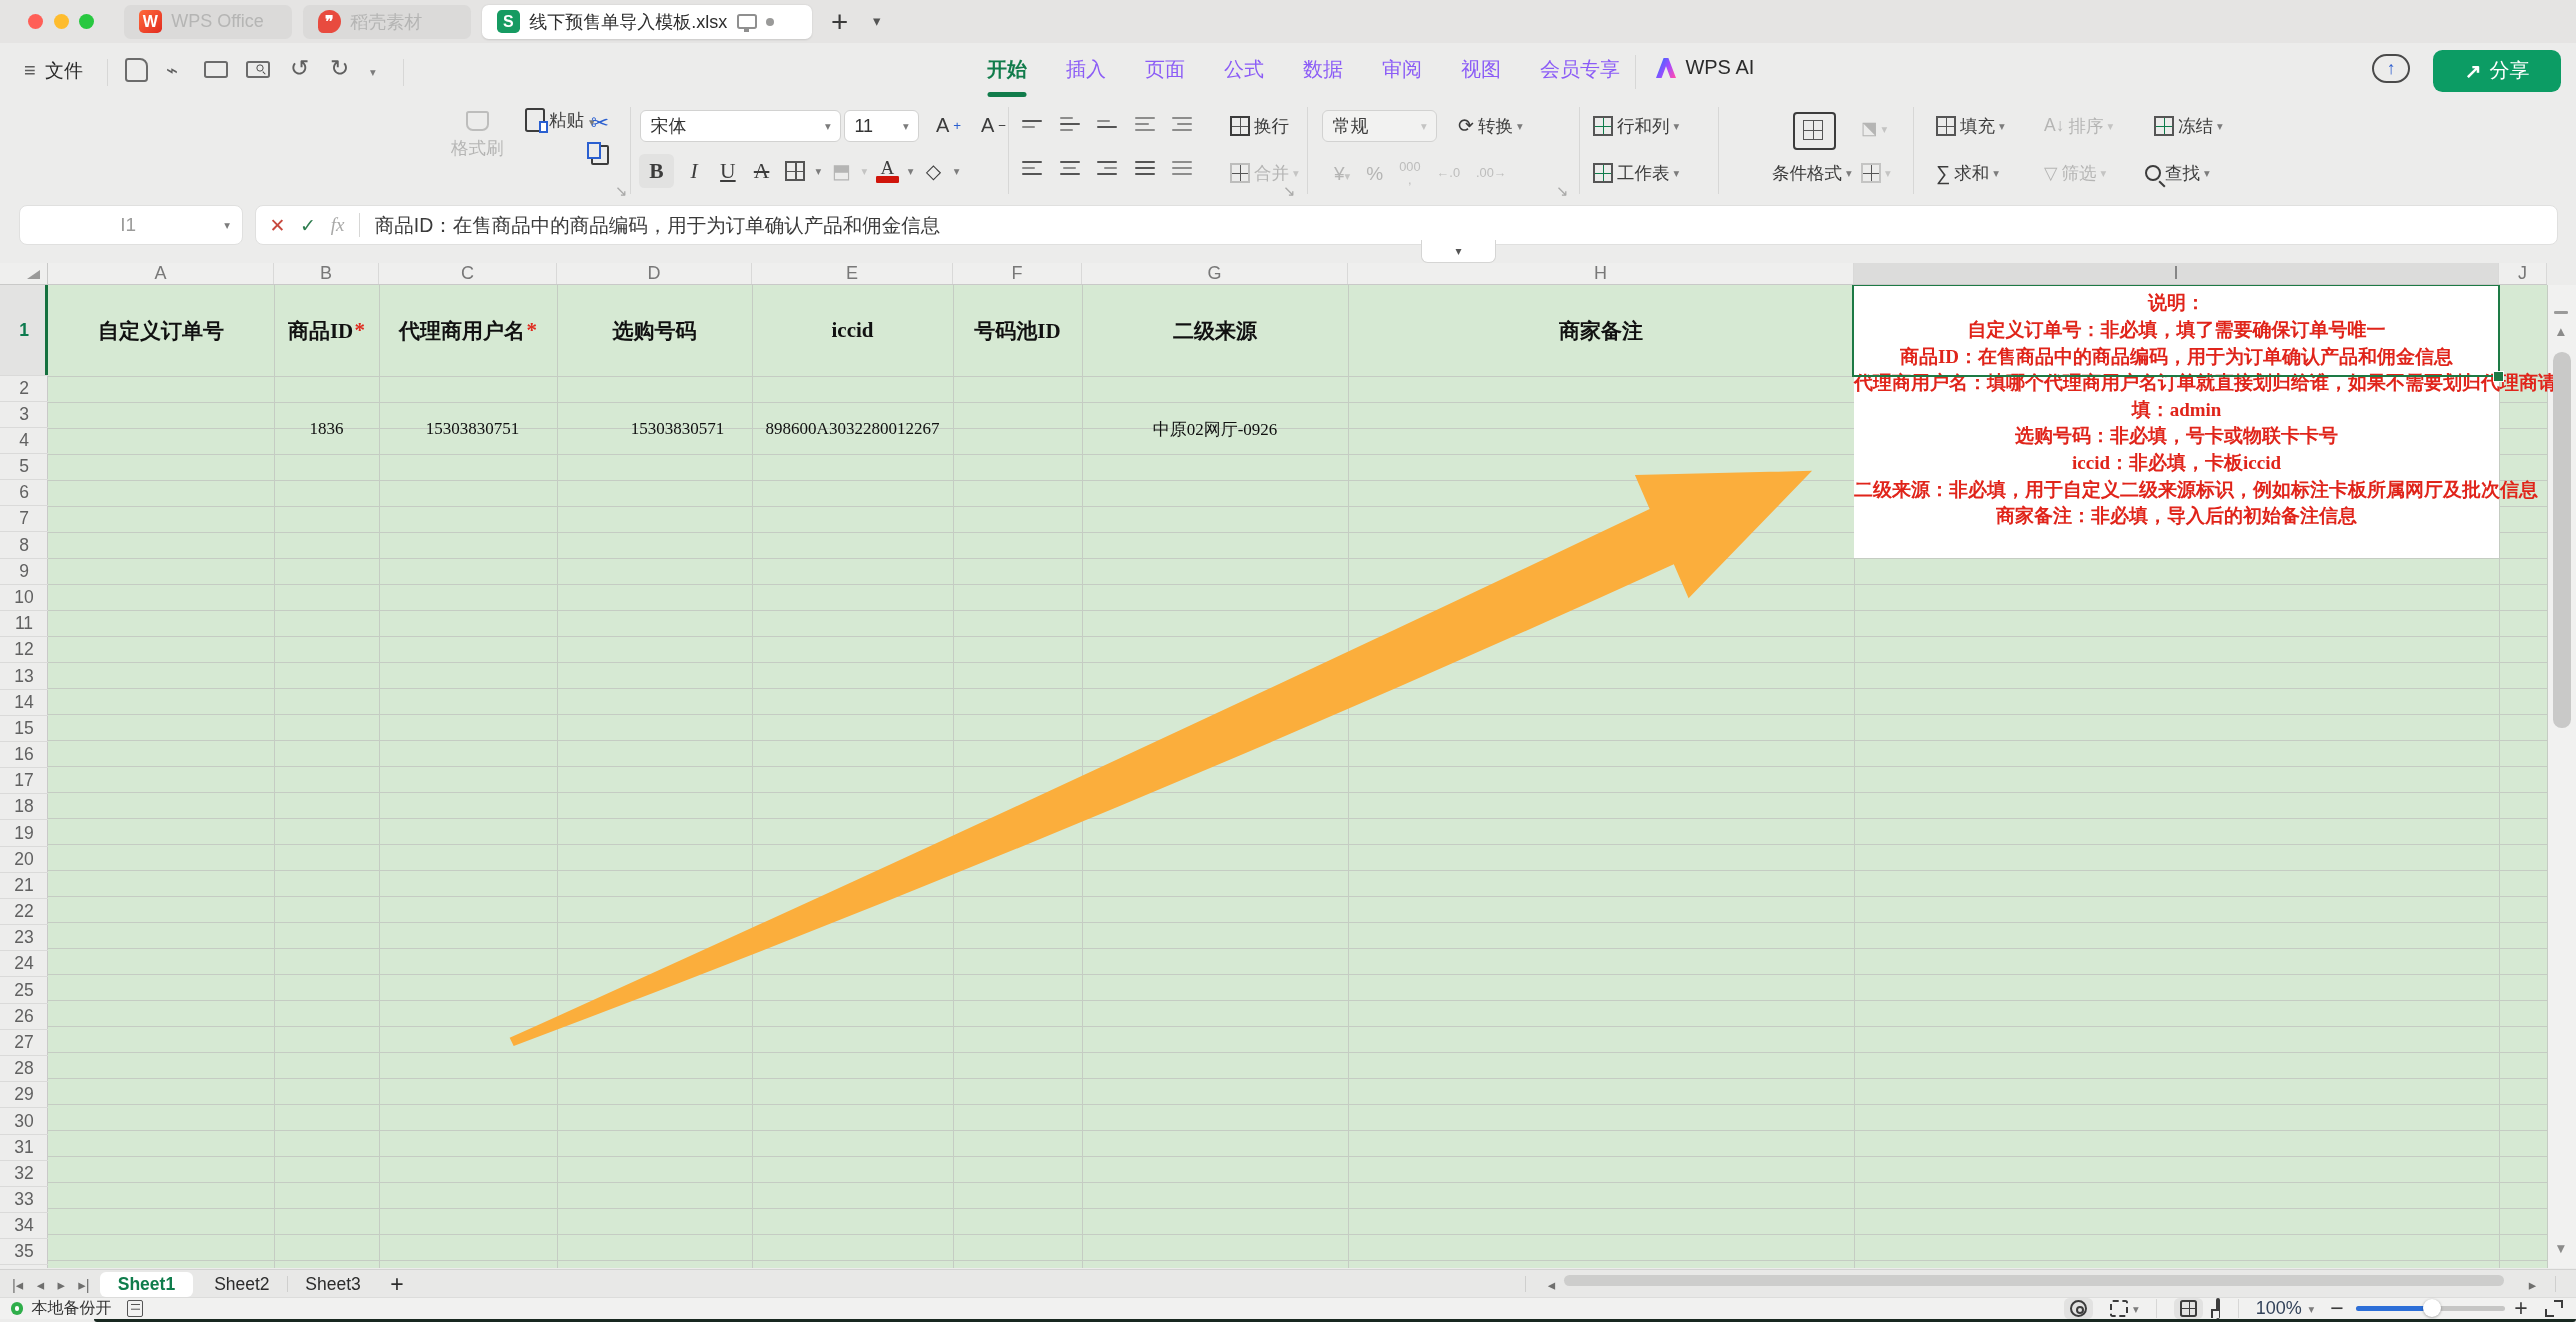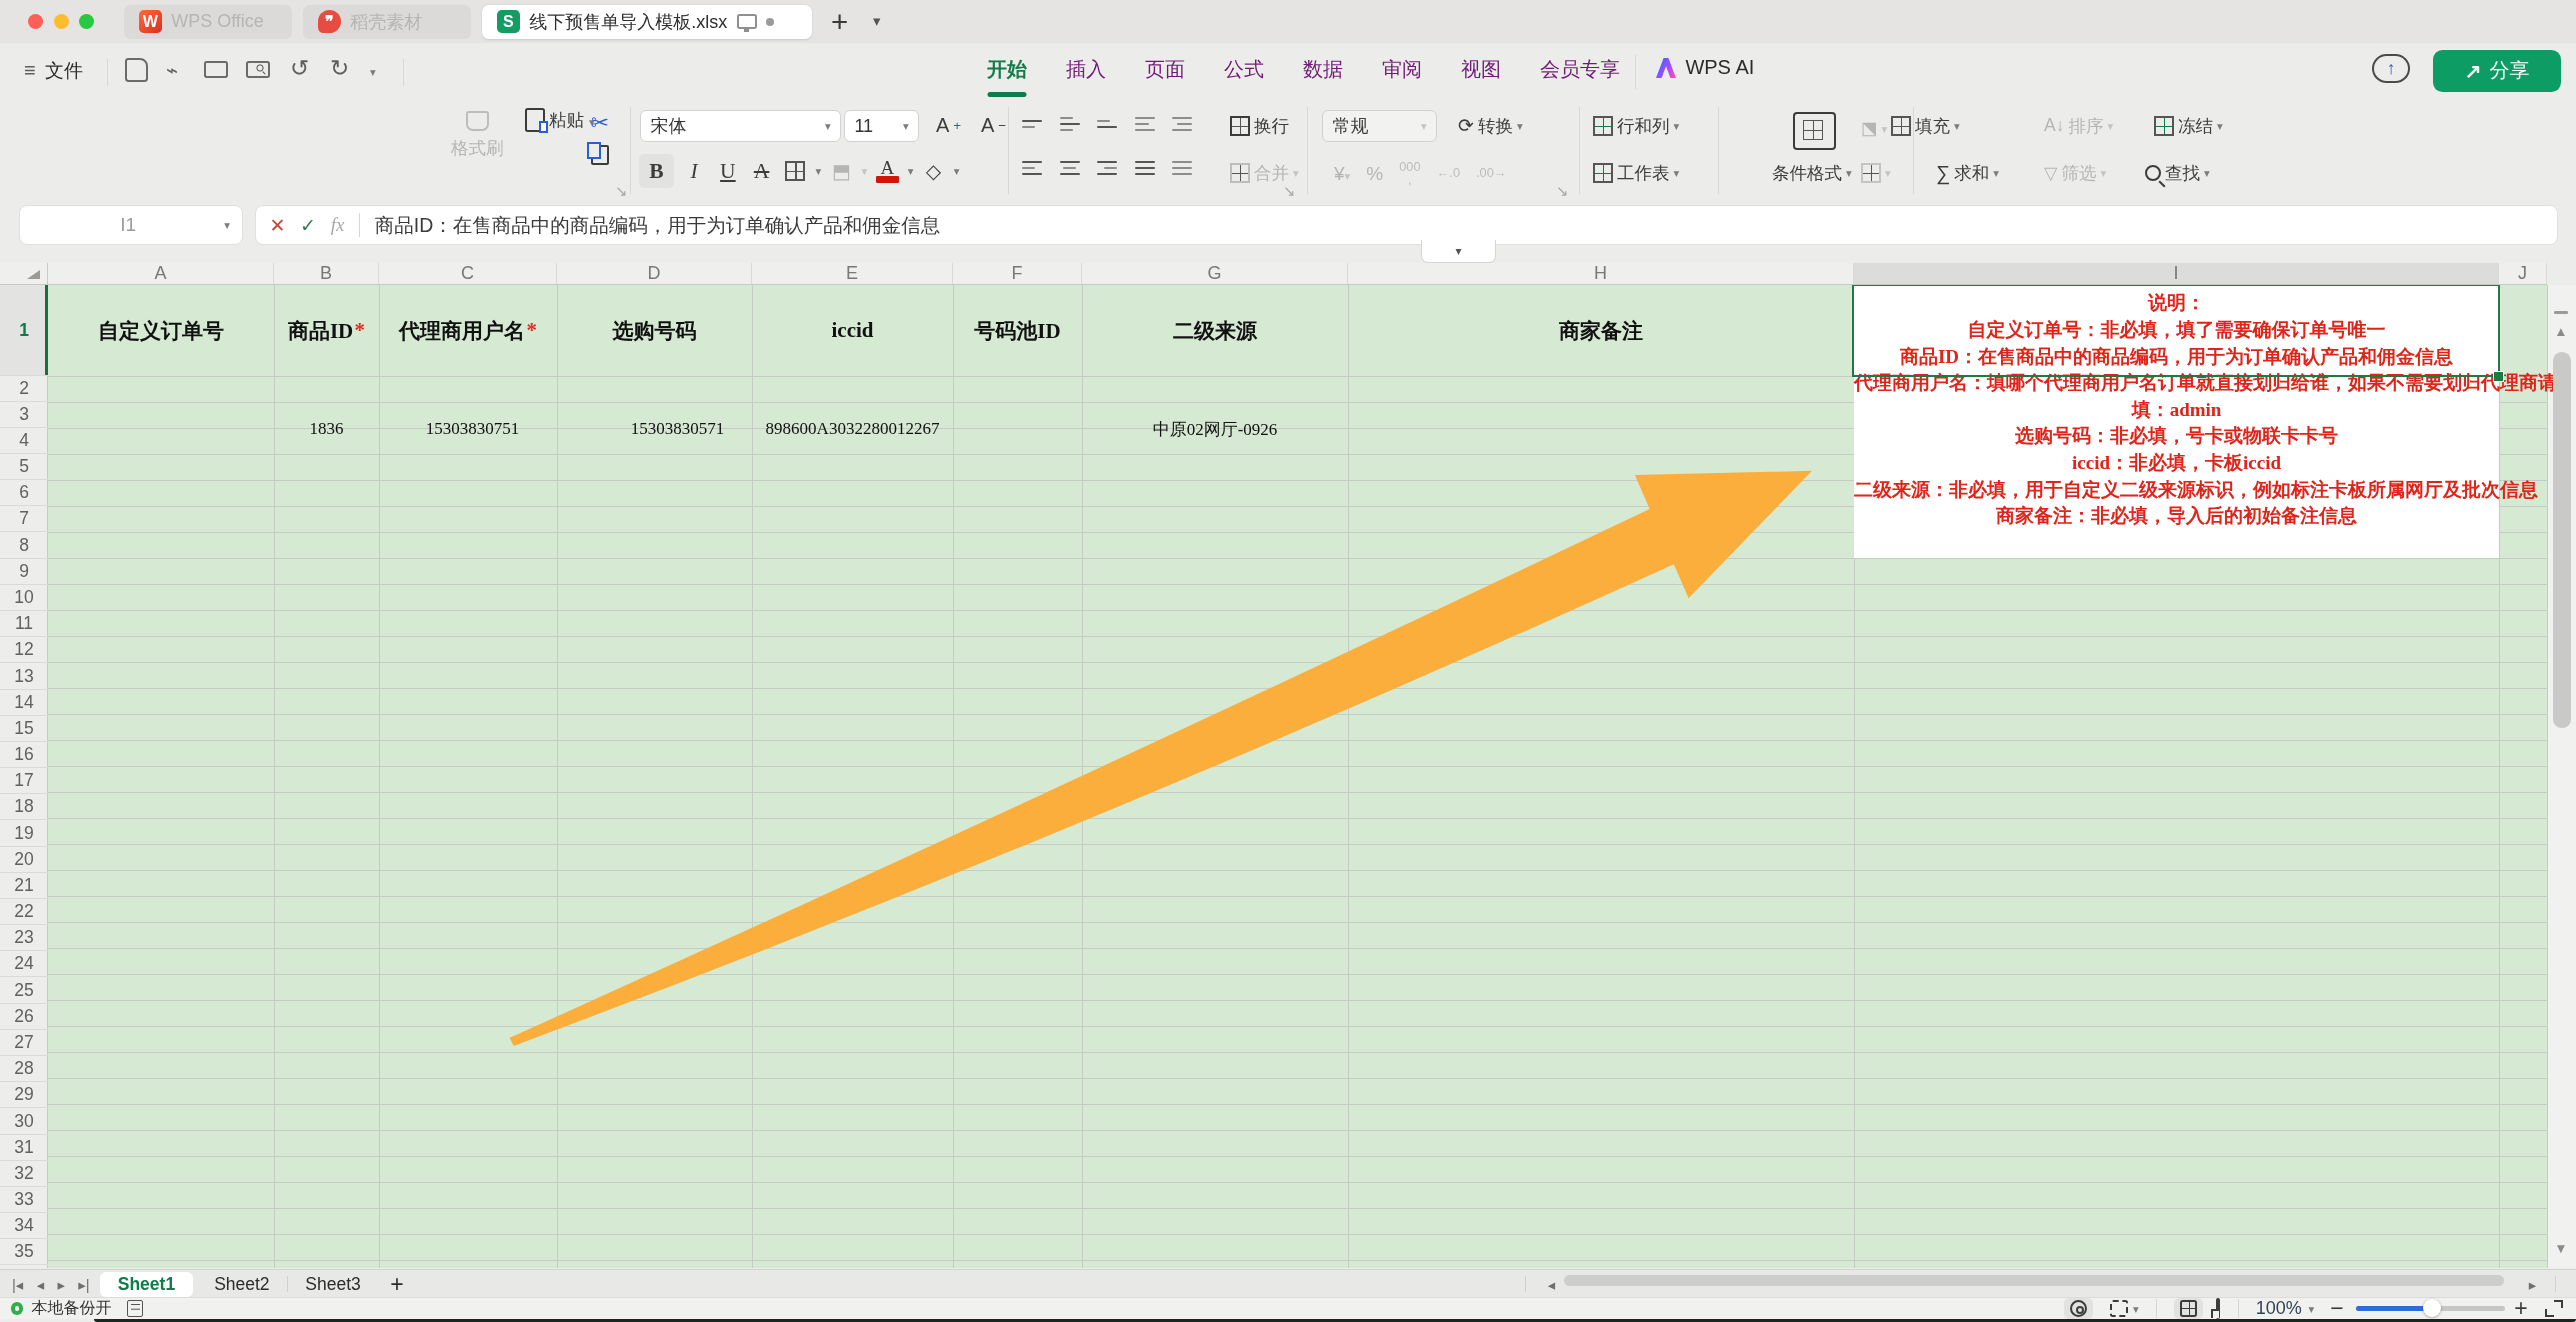--- a/index.html
+++ b/index.html
@@ -19,21 +19,21 @@
              color:#fff; font-weight:bold; font-size:16px; flex:0 0 auto; }
   .monitor { width:20px; height:14.8px; border:2px solid #8f8f8f; border-radius:2.7px; position:relative; }
   .monitor:after { content:""; position:absolute; left:5.4px; bottom:-5.4px; width:5.4px; height:3.4px; background:#8f8f8f; }
   .graydot { width:8px; height:8px; border-radius:50%; background:#9a9a99; }
   .avatar { width:36px; height:36px; border-radius:50%; background:#f3e9ea; position:relative; overflow:hidden; }
 
   
   #menurow { position:absolute; left:0; top:43px; width:2576px; height:56px; background:#ececeb; }
   .mico { color:#5f5f5f; font-size:20px; }
   .vdiv { width:0.7px; background:#d7d7d6; }
-  .rtab { font-size:20px; color:#701a75; position:relative; cursor:default; }
+  .rtab { font-size:20px; color:#8b5cf6; position:relative; cursor:default; }
   .rtab.on { color:#117c4b; font-weight:bold; }
   .rtab.on:after { content:""; position:absolute; left:50%; transform:translateX(-50%); bottom:-13.4px; width:39px; height:4.7px; border-radius:2.7px; background:#117c4b; }
   .ai-logo { width:20px; height:20px; clip-path:polygon(0 100%,38% 0,62% 0,100% 100%,72% 100%,50% 42%,28% 100%);
              background:linear-gradient(120deg,#2f6bff 10%,#a44bff 55%,#ff4bb0 95%); }
   #sharebtn { position:absolute; right:14.8px; top:6.7px; width:128px; height:42px; background:#0c9c64; border-radius:9.4px;
               color:#fff; font-size:20px; display:flex; align-items:center; justify-content:center; gap:8px; }
   .share-glyph { font-size:20px; font-weight:bold; }
   .cloud { position:absolute; right:166px; top:10.7px; width:38px; height:29.5px; border:2px solid #4a4a4a; border-radius:14.8px;
            display:flex; align-items:center; justify-content:center; color:#2f5fd0; font-size:17.5px; font-weight:bold; }
 
@@ -355,21 +355,21 @@
   <div class="tb" style="left:1772px;top:62px">
     <span>条件格式</span>
       <span class="dd">▾</span>
   </div>
   <span class="tb gray abs" style="left:1861px;top:64px">
       <span class="gridico" style="border-color:#c4c4c3"></span>
       <span class="dd g">▾</span>
     </span>
   <div class="vdiv abs" style="left:1913px;top:8px;height:87px"></div>
 
-  <div class="tb" style="left:1891px;top:14.8px">
+  <div class="tb" style="left:1936px;top:14.8px">
     <span class="gridico"></span>
     <span>填充</span>
       <span class="dd">▾</span>
   </div>
   <div class="tb gray" style="left:2044px;top:14.8px">
     <span style="font-size:17.5px">A↓</span>
     <span>排序</span>
       <span class="dd g">▾</span>
   </div>
   <div class="tb" style="left:2154px;top:14.8px">

